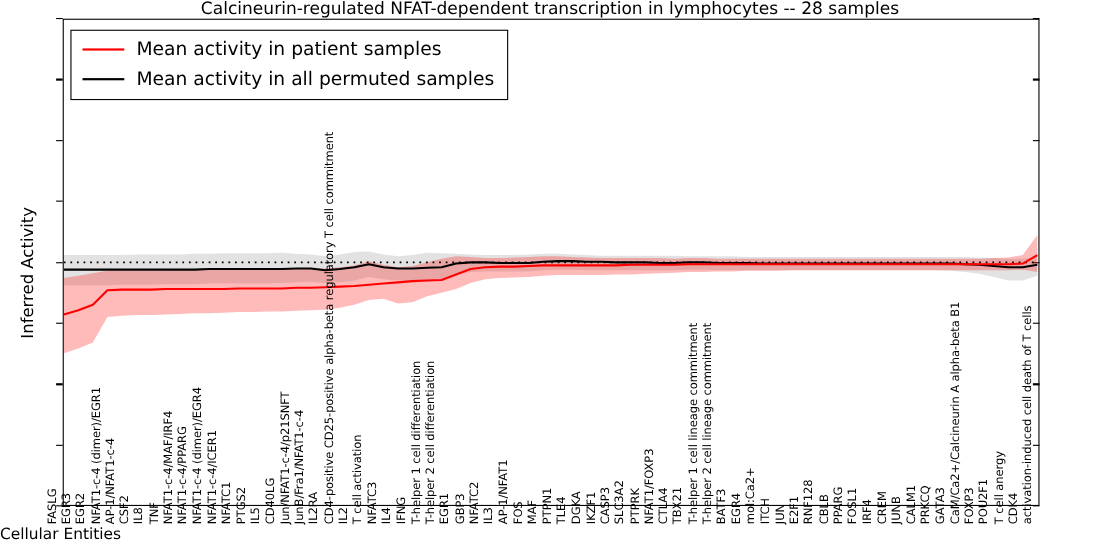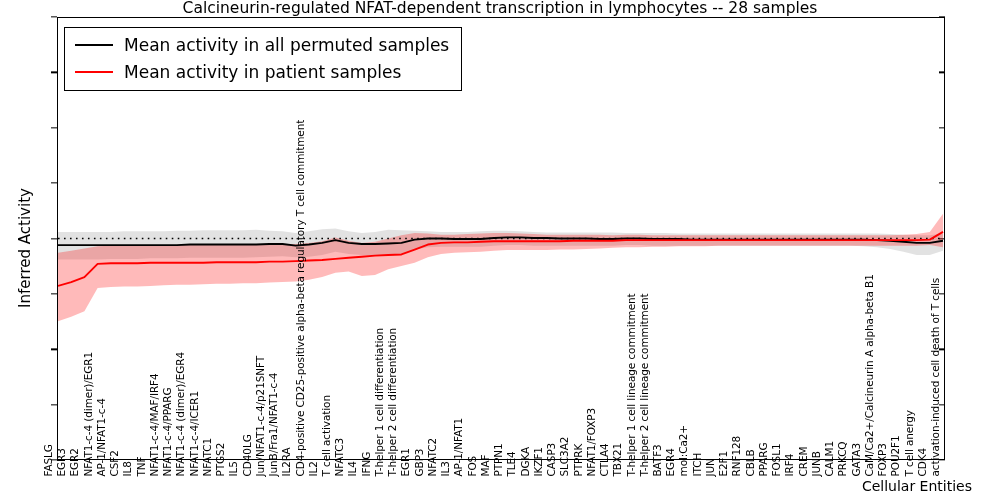--- a/index.html
+++ b/index.html
@@ -19,21 +19,21 @@
   }
   .plot-inner{position:absolute;left:0;top:0;width:100%;height:100%;}
   .ytick-mark{position:absolute;left:51px;width:6px;height:1.3px;background:#000;
     transform:translateY(-50%);}
   .ytick-mark.right{left:939px;}
   .ylabel{
     position:absolute;left:-95px;top:239px;width:240px;text-align:center;
     font-size:15px;color:#000;transform:rotate(-90deg);white-space:nowrap;
   }
   .xlabel{
-    position:absolute;left:0;top:478px;width:972px;text-align:right;
+    position:absolute;left:0;top:478px;width:972px;text-align:left;
     font-size:14px;color:#000;
   }
 
   
   .xticks{position:absolute;left:0;top:0;width:1000px;height:500px;
     pointer-events:none;}
   .xtl{
     position:absolute;bottom:24px;
     font-size:10.5px;line-height:10.5px;color:#000;white-space:nowrap;
     transform-origin:left bottom;transform:rotate(-90deg);
@@ -160,22 +160,22 @@
       <div class="xtl" style="left: 873.806px;">CaM/Ca2+/Calcineurin A alpha-beta B1</div>
       <div class="xtl" style="left: 887.045px;">FOXP3</div>
       <div class="xtl" style="left: 900.284px;">POU2F1</div>
       <div class="xtl" style="left: 913.522px;">T cell anergy</div>
       <div class="xtl" style="left: 926.761px;">CDK4</div>
       <div class="xtl" style="left: 940px;">activation-induced cell death of T cells</div>
     </div>
 
   <div class="legend">
     <div class="legend-row">
+      <span class="legend-swatch red"></span>
+      <span class="legend-text">Mean activity in patient samples</span>
+    </div>
+    <div class="legend-row">
       <span class="legend-swatch"></span>
       <span class="legend-text">Mean activity in all permuted samples</span>
-    </div>
-    <div class="legend-row">
-      <span class="legend-swatch red"></span>
-      <span class="legend-text">Mean activity in patient samples</span>
     </div>
   </div>
 
 </div>
 
 </body></html>

